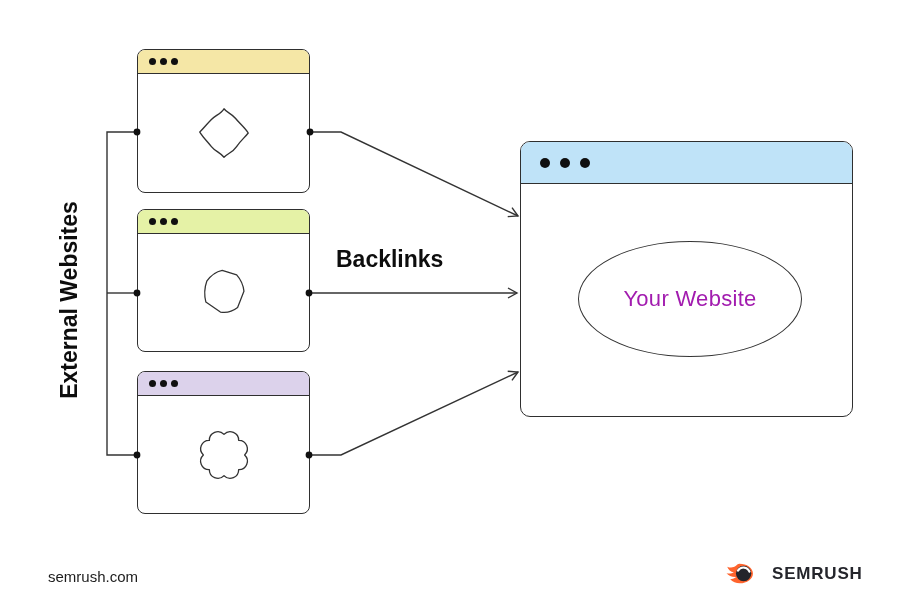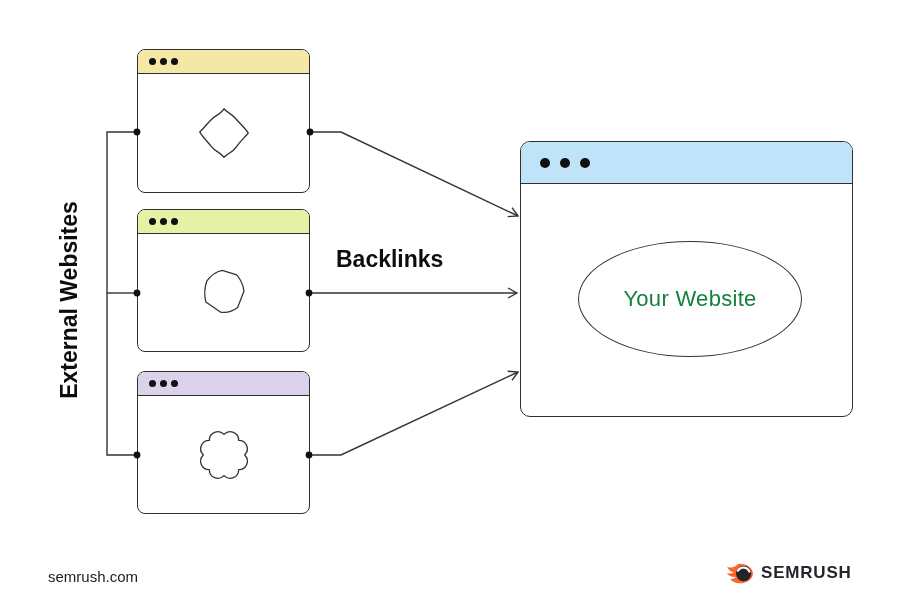--- a/index.html
+++ b/index.html
@@ -33,38 +33,38 @@
 
   .w1{left:137px;top:49px;width:173px;height:144px;}
   .w2{left:137px;top:209px;width:173px;height:143px;}
   .w3{left:137px;top:371px;width:173px;height:143px;}
   .wy{left:520px;top:141px;width:333px;height:276px;border-radius:10px;}
 
   .ellipse{
     position:absolute;left:57px;top:57px;width:222px;height:114px;
     border:1.4px solid #333;border-radius:50%;
     display:flex;align-items:center;justify-content:center;
-    font-size:22px;font-weight:500;letter-spacing:.3px;color:#15803d;
+    font-size:22px;font-weight:500;letter-spacing:.3px;color:#a21caf;
   }
 
   .vlabel{
     position:absolute;left:-63px;top:285px;width:264px;height:30px;line-height:30px;
     text-align:center;transform:rotate(-90deg);
     font-size:23px;font-weight:700;color:#0d0d0d;z-index:4;
   }
   .arrow-label{
     position:absolute;left:336px;top:246px;width:160px;
     font-size:23px;font-weight:700;color:#0d0d0d;z-index:4;
   }
 
   .footer-site{
     position:absolute;left:48px;top:568px;font-size:15px;color:#1c1c1c;z-index:4;
   }
   .brand{
-    position:absolute;left:726px;top:563px;display:flex;align-items:flex-start;gap:7px;z-index:4;
+    position:absolute;left:726px;top:563px;display:flex;align-items:center;gap:18px;z-index:4;
   }
   .brand-word{font-size:17px;font-weight:700;letter-spacing:.8px;color:#24252b;}
 </style>
 </head>
 <body>
 
 <div class="canvas">
 
   <svg class="overlay" viewBox="0 0 903 603">
     <defs>

